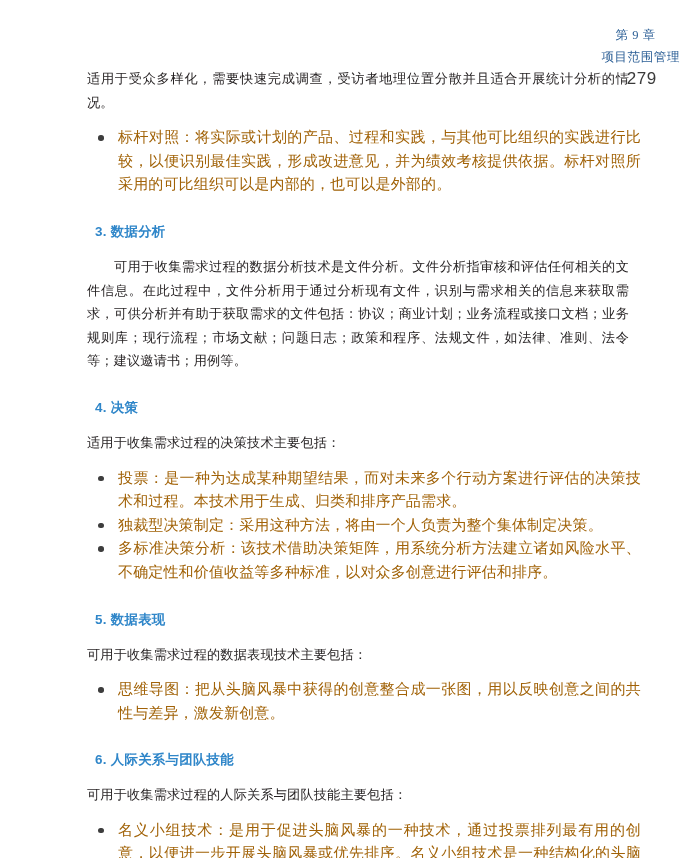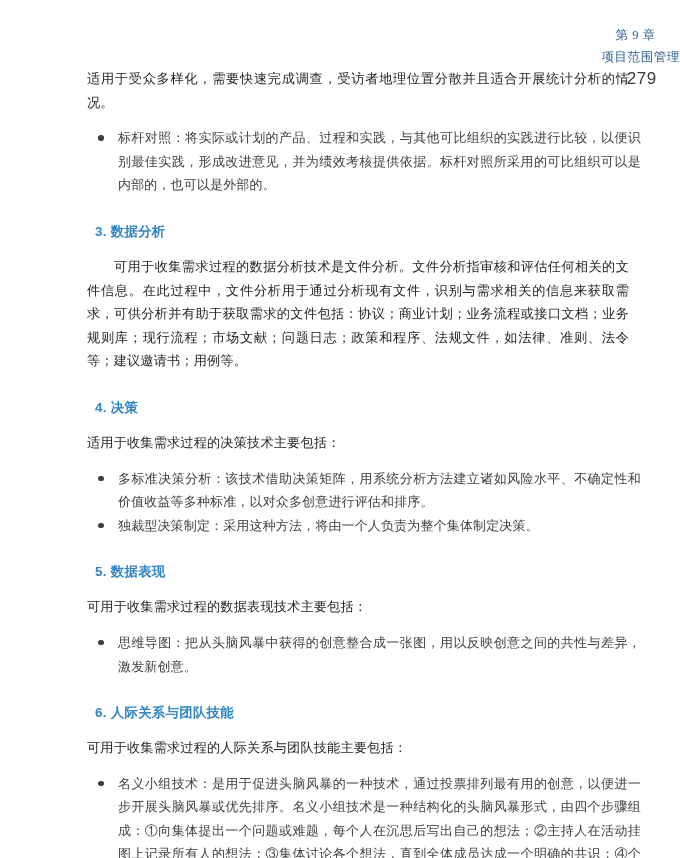--- a/index.html
+++ b/index.html
@@ -106,26 +106,26 @@
 
   ul.bullets {
     margin: 0;
     padding: 0;
     list-style: none;
   }
   ul.bullets > li {
     position: relative;
     padding-left: 43px;
     margin: 0;
-    font-size: 13px;
+    font-size: 15px;
     line-height: 23.6px;
     text-align: justify;
     text-justify: inter-ideograph;
     letter-spacing: 0.15px;
-    color: #404040;
+    color: #a16207;
     font-family: Liberation Serif, serif;
   }
   ul.bullets > li .dot {
     position: absolute;
     left: 23px;
     top: 9px;
     width: 5.5px;
     height: 5.5px;
     border-radius: 50%;
     background: #3d3d3d;
@@ -157,25 +157,29 @@
   </ul>
 
   <h3 class="section-heading">3. 数据分析</h3>
   <p class="para indent">可用于收集需求过程的数据分析技术是文件分析。文件分析指审核和评估任何相关的文件信息。在此过程中，文件分析用于通过分析现有文件，识别与需求相关的信息来获取需求，可供分析并有助于获取需求的文件包括：协议；商业计划；业务流程或接口文档；业务规则库；现行流程；市场文献；问题日志；政策和程序、法规文件，如法律、准则、法令等；建议邀请书；用例等。</p>
 
   <h3 class="section-heading">4. 决策</h3>
   <p class="para">适用于收集需求过程的决策技术主要包括：</p>
   <ul class="bullets">
     <li>
       <span class="dot"></span>
+      <span>投票：是一种为达成某种期望结果，而对未来多个行动方案进行评估的决策技术和过程。本技术用于生成、归类和排序产品需求。</span>
+    </li>
+    <li>
+      <span class="dot"></span>
+      <span>独裁型决策制定：采用这种方法，将由一个人负责为整个集体制定决策。</span>
+    </li>
+    <li>
+      <span class="dot"></span>
       <span>多标准决策分析：该技术借助决策矩阵，用系统分析方法建立诸如风险水平、不确定性和价值收益等多种标准，以对众多创意进行评估和排序。</span>
-    </li>
-    <li>
-      <span class="dot"></span>
-      <span>独裁型决策制定：采用这种方法，将由一个人负责为整个集体制定决策。</span>
     </li>
   </ul>
 
   <h3 class="section-heading">5. 数据表现</h3>
   <p class="para">可用于收集需求过程的数据表现技术主要包括：</p>
   <ul class="bullets">
     <li>
       <span class="dot"></span>
       <span>思维导图：把从头脑风暴中获得的创意整合成一张图，用以反映创意之间的共性与差异，激发新创意。</span>
     </li>

